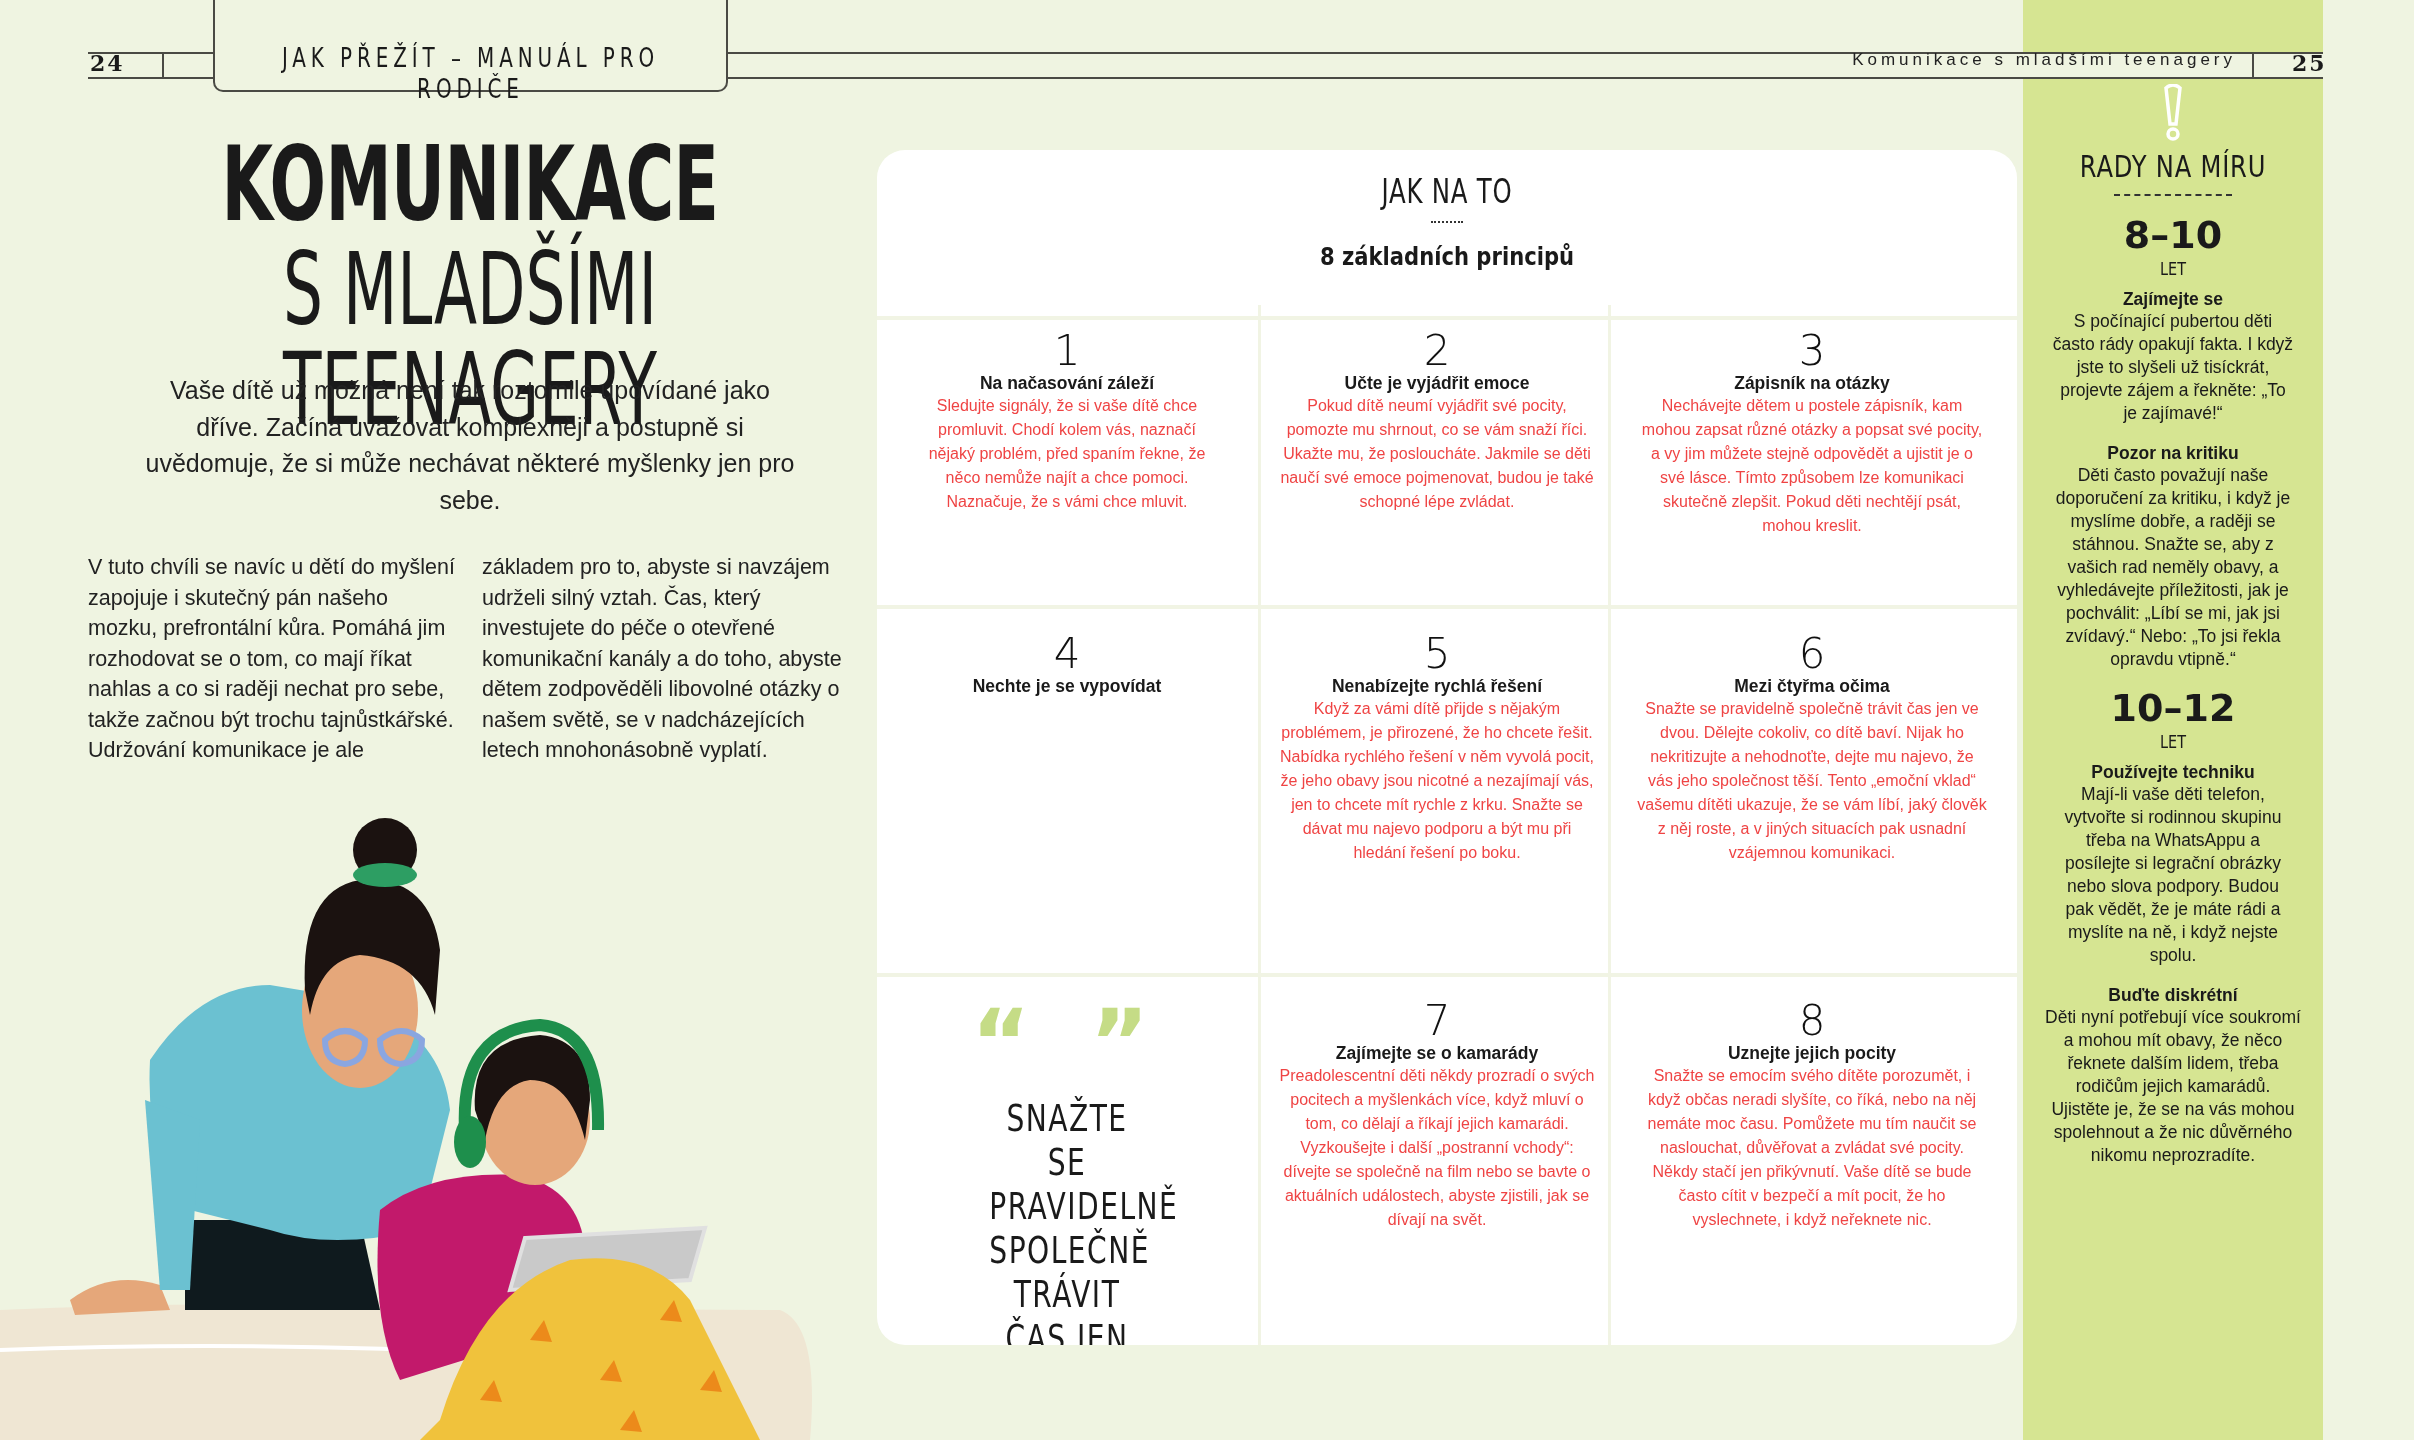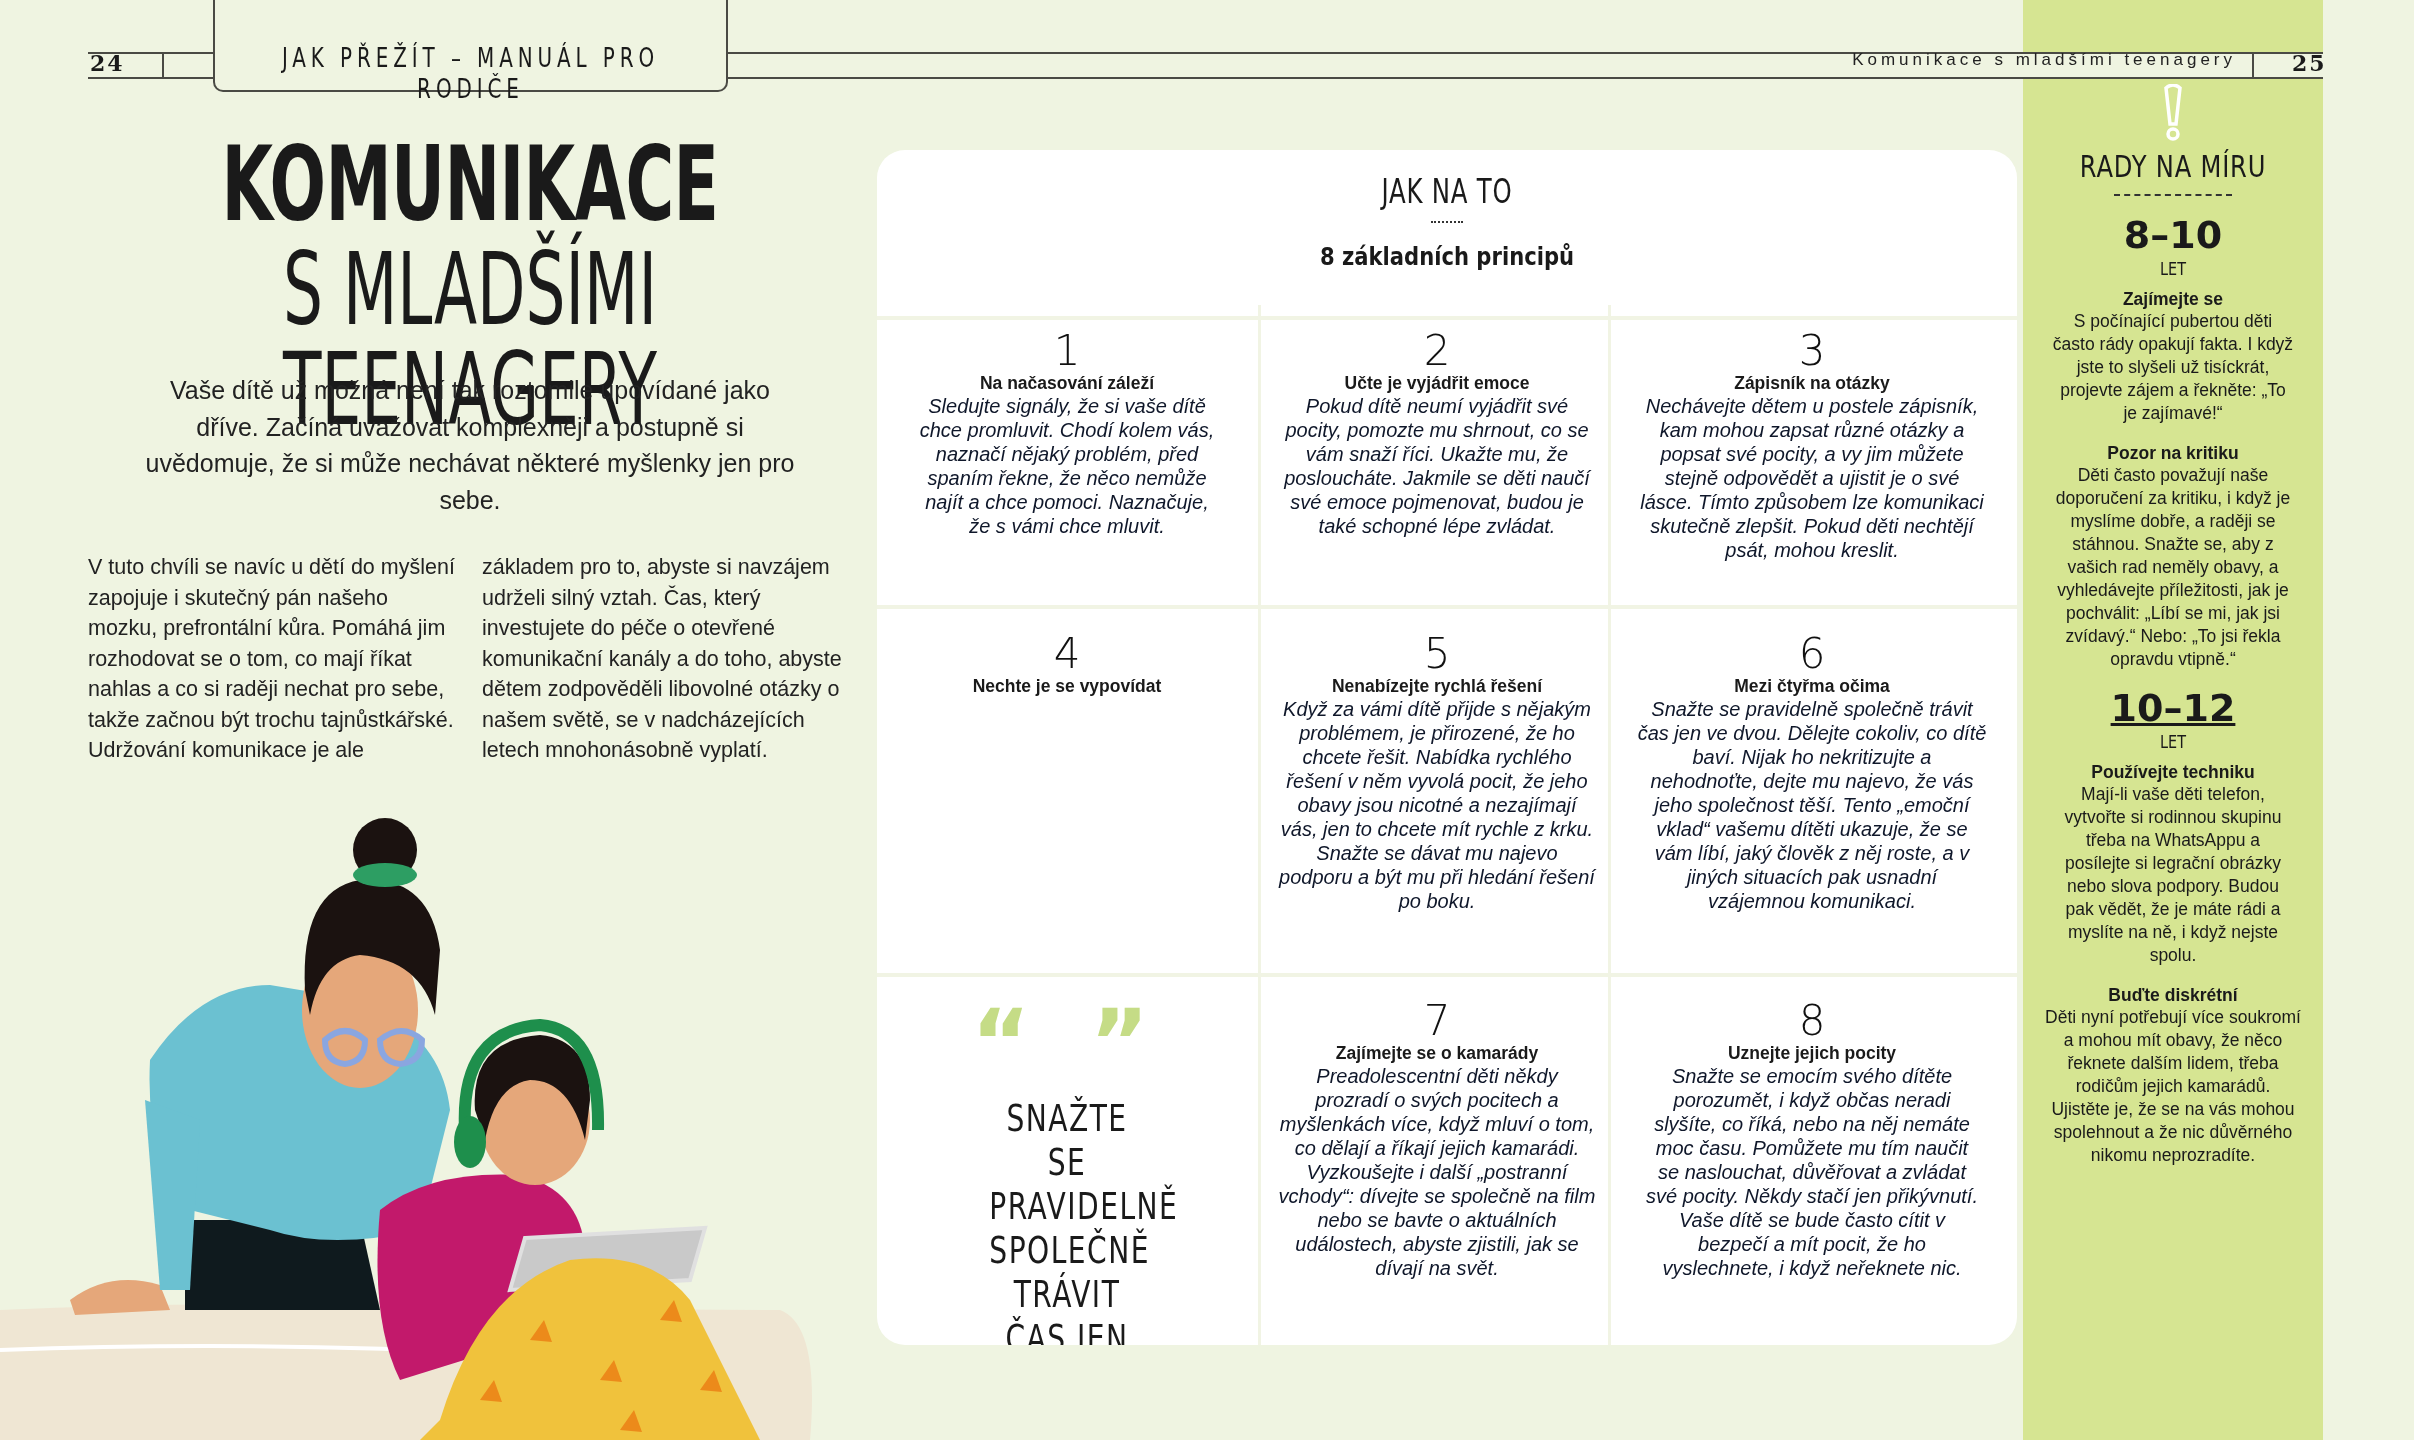--- a/index.html
+++ b/index.html
@@ -17,21 +17,21 @@
   .running-head { position: absolute; right: 178px; top: 50px; font-size: 17px; letter-spacing: 4px; color: #222; }
 
   
   .sidebar { position: absolute; left: 2023px; top: 0; width: 300px; height: 1440px; background: #d6e592; }
   .sidebar-headbar { position: absolute; left: 2023px; top: 52px; width: 300px; height: 27px; background: #eff4e1; }
   .sb-inner { position: absolute; left: 2023px; top: 80px; width: 300px; text-align: center; }
   .excl { display: block; margin: 4px auto 0; }
   .sb-title { font-family: "DejaVu Sans", sans-serif; font-size: 31px; transform: scaleX(0.78); letter-spacing: 1px; margin-top: 6px; }
   .sb-dots { width: 118px; margin: 10px auto 0; border-top: 2px dashed #333; }
   .age { font-family: "DejaVu Sans", sans-serif; font-weight: bold; font-size: 38px; margin-top: 20px; line-height: 1; }
-  .age.second { margin-top: 18px; text-decoration: underline; }
+  .age.second { margin-top: 18px; }
   .let { font-family: "DejaVu Sans", sans-serif; font-size: 18px; transform: scaleX(0.8); margin-top: 4px; }
   .tip-h { font-weight: bold; font-size: 17.5px; margin-top: 10px; }
   .tip-b { font-size: 17.5px; line-height: 23px; padding: 0 28px; }
   .tip-gap { margin-top: 18px; }
 
   
   .title1 { position: absolute; left: 82px; width: 775px; top: 132px; text-align: center; font-family: "DejaVu Sans", sans-serif;
             font-weight: bold; font-size: 104px; transform: scaleX(0.64); letter-spacing: -1px; line-height: 1; }
   .title2 { position: absolute; left: 40px; width: 860px; top: 240px; text-align: center; font-family: "DejaVu Sans", sans-serif;
             font-size: 100px; transform: scaleX(0.63); line-height: 1; }
@@ -46,21 +46,21 @@
 
   
   .card { position: absolute; left: 877px; top: 150px; width: 1140px; height: 1195px; background: #fff; border-radius: 28px; overflow: hidden; }
   .card-head { position: absolute; left: 0; right: 0; top: 0; height: 170px; text-align: center; border-bottom: 4px solid #f1f4e4; }
   .jak { font-family: "DejaVu Sans", sans-serif; font-size: 33px; transform: scaleX(0.74); margin-top: 22px; letter-spacing: 1px; }
   .card-dots { width: 32px; margin: 10px auto 0; border-top: 2px dotted #333; }
   .card-sub { font-family: "DejaVu Sans", sans-serif; font-weight: bold; font-size: 24px; transform: scaleX(0.88); margin-top: 20px; }
   .cell { position: absolute; text-align: center; }
   .cell .num { font-family: "DejaVu Sans", sans-serif; font-weight: 200; font-size: 42px; line-height: 1; color: #111; }
   .cell .h { font-weight: bold; font-size: 17.5px; margin-top: 1px; }
-  .cell .b { font-size: 20px; line-height: 24px; color: #0f172a; font-style: italic; }
+  .cell .b { font-size: 16px; line-height: 24px; color: #ef4444; }
   .vline { position: absolute; width: 3px; background: #f1f4e4; }
   .hline { position: absolute; height: 4px; background: #f1f4e4; }
   .quote-marks { font-family: "DejaVu Sans", sans-serif; font-weight: bold; font-size: 90px; color: #c5dc86; line-height: 1; letter-spacing: 14px; }
   .quote-text { font-family: "DejaVu Sans", sans-serif; font-size: 38px; line-height: 44px; transform: scaleX(0.74); letter-spacing: 2px; margin-top: 8px; }
 </style>
 </head>
 <body>
 
 <div class="rule" style="left:88px; top:52px; width:2235px;"></div>
 <div class="rule" style="left:88px; top:77px; width:2235px;"></div>

